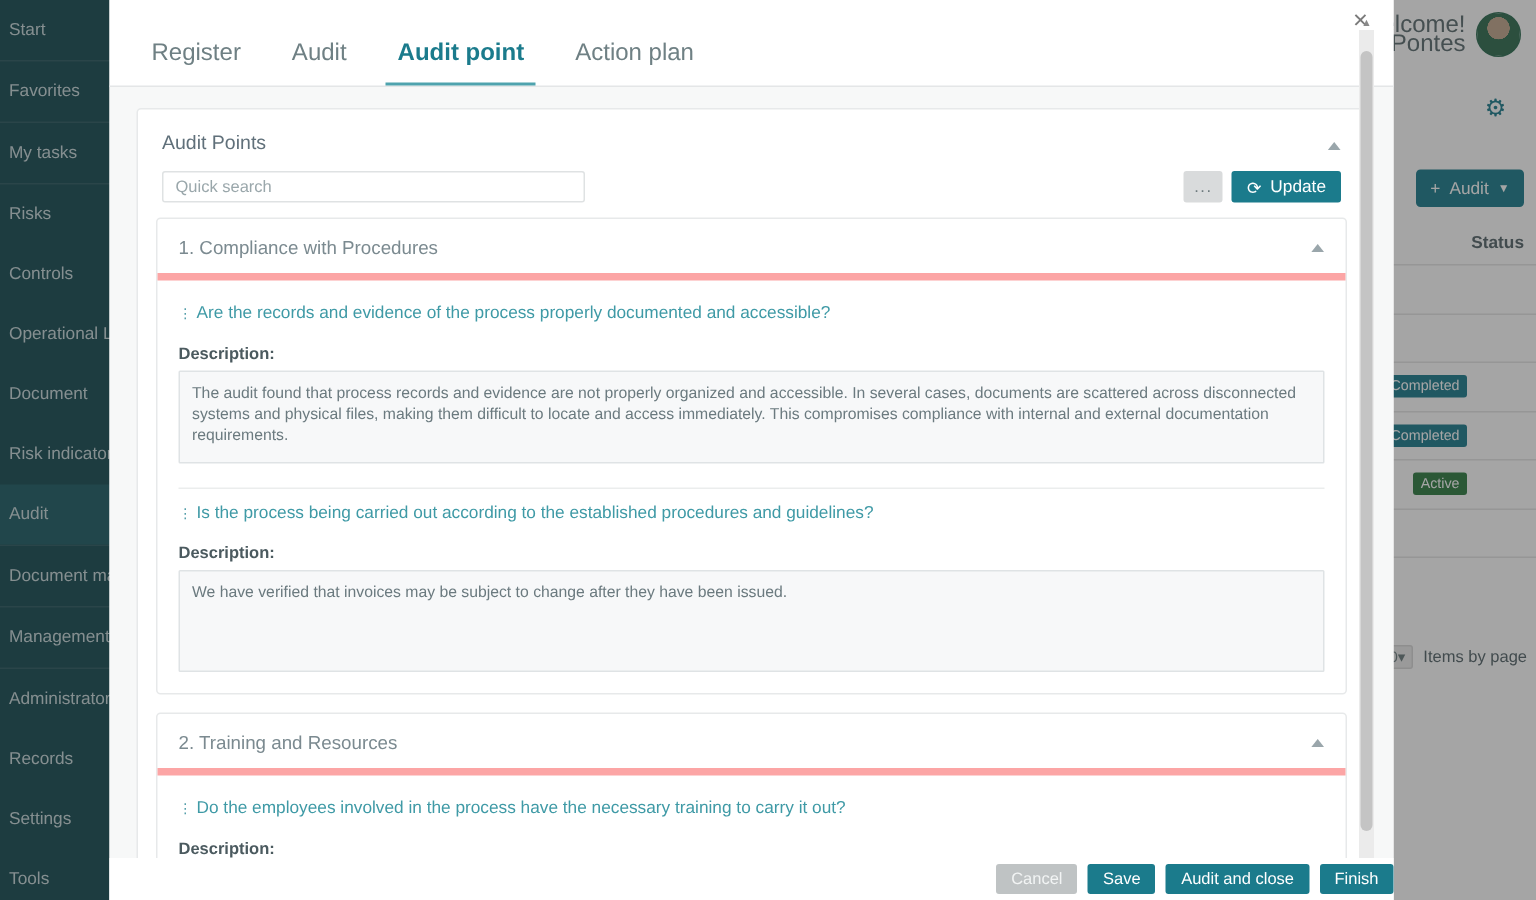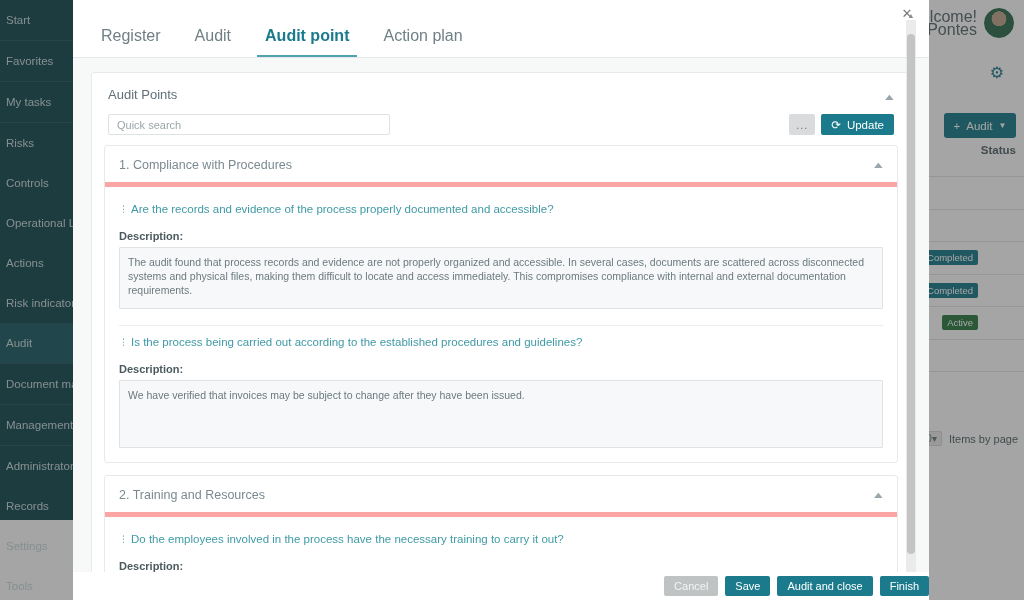--- a/index.html
+++ b/index.html
@@ -11,21 +11,21 @@
     background: #ffffff;
   }
 
   
   #app-bg {
     position: absolute; inset: 0;
     background: #ffffff;
   }
   #sidebar {
     position: absolute; left: 0; top: 0;
-    width: 76px; height: 520px;
+    width: 76px; height: 600px;
     background: #164a52;
     color: #d2e0e2;
   }
   .side-group { border-bottom: 1px solid rgba(255,255,255,0.09); }
   .side-item {
     height: 40px; display: flex; align-items: center;
     padding-left: 6px;
     font-size: 11.5px; color: #c8d9db;
     white-space: nowrap; overflow: hidden;
   }
@@ -50,21 +50,21 @@
   }
   #audit-add-btn {
     position: absolute; right: 8px; top: 113px;
     height: 25px; min-width: 72px;
     background: #1b7b8c; color: #fff;
     border-radius: 3px; font-size: 11.5px;
     display: flex; align-items: center; justify-content: center; gap: 6px;
     padding: 0 8px;
   }
   #status-col-header {
-    position: absolute; right: 8px; top: 144px;
+    position: absolute; right: 8px; top: 156px;
     font-size: 11.5px; font-weight: bold; color: #55656a;
   }
   .bg-row-line {
     position: absolute; right: 0; width: 104px; height: 1px; background: #e6e6e6;
   }
   .badge {
     position: absolute; right: 46px;
     height: 15px; border-radius: 2px;
     color: #fff; font-size: 9.5px;
     display: flex; align-items: center; padding: 0 5px;
@@ -233,21 +233,21 @@
       <div class="side-group">
         <div class="side-item">Favorites</div>
       </div>
       <div class="side-group">
         <div class="side-item">My tasks</div>
       </div>
       <div class="side-group">
         <div class="side-item">Risks</div>
         <div class="side-item">Controls</div>
         <div class="side-item">Operational Losses</div>
-        <div class="side-item">Actions</div>
+        <div class="side-item">Document</div>
         <div class="side-item">Risk indicators</div>
         <div class="side-item active">Audit</div>
       </div>
       <div class="side-group">
         <div class="side-item">Document management</div>
       </div>
       <div class="side-group">
         <div class="side-item">Management tools</div>
       </div>
       <div class="side-group">

